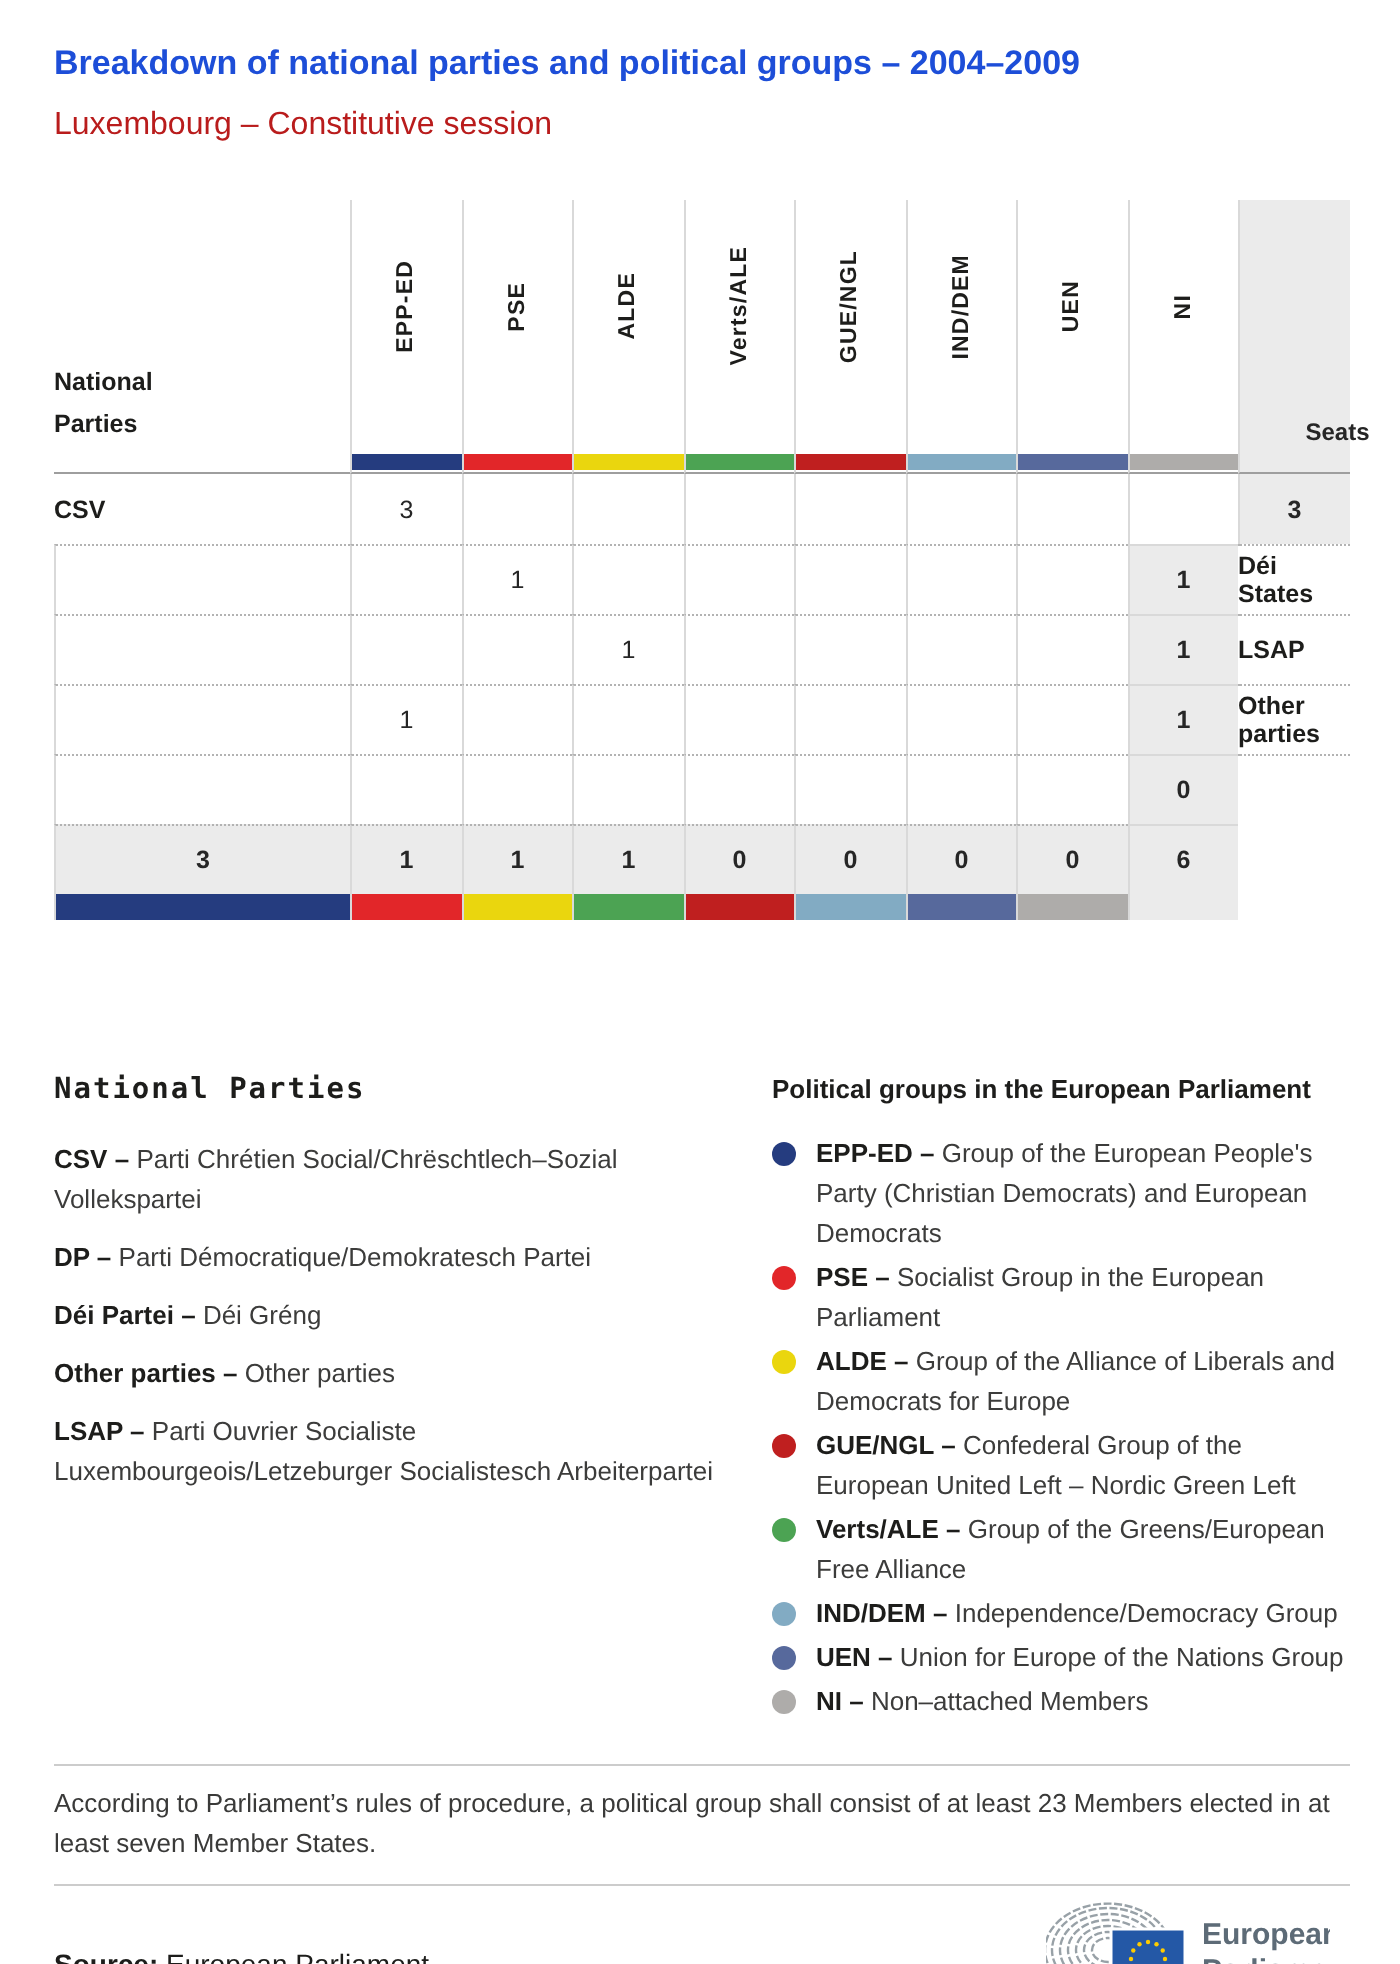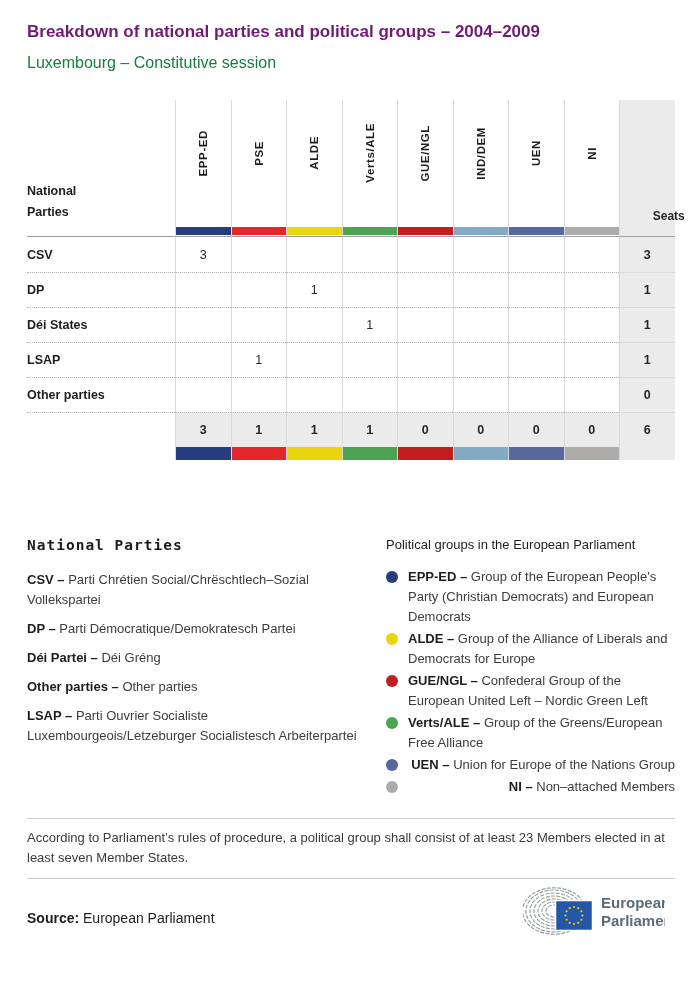--- a/index.html
+++ b/index.html
@@ -4,22 +4,22 @@
 <style>
   * { box-sizing: border-box; margin: 0; padding: 0; }
   html, body { background: #ffffff; }
   body {
     width: 700px; height: 982px; overflow: hidden;
     padding: 0 25px 0 27px;
     font-family: "Liberation Sans", sans-serif;
     color: #1d1d1b;
   }
   
-  .page-title { margin-top: 21px; font-size: 17px; line-height: 22px; font-weight: 700; color: #701a75; }
-  .page-subtitle { margin-top: 10px; font-size: 16px; line-height: 20px; font-weight: 400; color: #15803d; }
+  .page-title { margin-top: 21px; font-size: 17px; line-height: 22px; font-weight: 700; color: #1d4ed8; }
+  .page-subtitle { margin-top: 10px; font-size: 16px; line-height: 20px; font-weight: 400; color: #b91c1c; }
 
   
   #grid {
     display: grid;
     grid-template-columns: 148px repeat(8, 55.5px) 55.5px;
     grid-template-rows: 137px repeat(5, 35px) 35px 13px;
     width: 648px;
     margin-top: 27px;
   }
   .cell { font-size: 12.5px; color: #262626; }
@@ -40,24 +40,24 @@
 
   
   .legend { display: flex; margin-top: 77px; }
   .legend-left  { width: 359px; padding-right: 16px; }
   .legend-right { flex: 1; }
   .legend-left h3 {
     font-family: "DejaVu Sans Mono", monospace;
     font-size: 14.5px; font-weight: 700; letter-spacing: 1px;
     color: #1d1d1b; margin-bottom: 17px;
   }
-  .legend-right h3 { font-size: 13px; font-weight: 400; color: #1d1d1b; margin-bottom: 15px; }
+  .legend-right h3 { font-size: 13px; font-weight: 700; color: #1d1d1b; margin-bottom: 15px; }
   .def { font-size: 13px; line-height: 20px; color: #3c3c3b; margin-bottom: 9px; }
   .def b, .gitem b { color: #1d1d1b; font-weight: 700; }
-  .gitem { display: flex; margin-bottom: 2px; justify-content: space-between; }
+  .gitem { display: flex; margin-bottom: 2px; }
   .gdot { width: 12px; height: 12px; border-radius: 50%; flex: 0 0 12px; margin: 4px 10px 0 0; }
   .gitem p { font-size: 13px; line-height: 20px; color: #3c3c3b; }
 
   
   .rule { border-top: 1px solid #cccccc; }
   .rule-1 { margin-top: 19px; }
   .footnote { font-size: 13px; line-height: 20px; color: #3a3a39; margin: 9px 0 10px; }
   .footer-row { display: flex; justify-content: space-between; align-items: center; margin-top: 8px; }
   .source { font-size: 14px; color: #1d1d1b; margin-top: 14px; }
   .source b { font-weight: 700; }
@@ -109,21 +109,20 @@
     <div class="cell row-label">CSV</div>
     <div class="cell row-val col-line">3</div>
     <div class="cell row-val col-line"></div>
     <div class="cell row-val col-line"></div>
     <div class="cell row-val col-line"></div>
     <div class="cell row-val col-line"></div>
     <div class="cell row-val col-line"></div>
     <div class="cell row-val col-line"></div>
     <div class="cell row-val col-line"></div>
     <div class="cell row-seats col-line">3</div>
-    <div class="cell row-label dot">DP</div>
     <div class="cell row-val col-line dot"></div>
     <div class="cell row-val col-line dot"></div>
     <div class="cell row-val col-line dot">1</div>
     <div class="cell row-val col-line dot"></div>
     <div class="cell row-val col-line dot"></div>
     <div class="cell row-val col-line dot"></div>
     <div class="cell row-val col-line dot"></div>
     <div class="cell row-val col-line dot"></div>
     <div class="cell row-seats col-line seam">1</div>
     <div class="cell row-label dot">Déi States</div>
@@ -190,30 +189,38 @@
       </div>
   </div>
   <div class="legend-right">
     <h3>Political groups in the European Parliament</h3>
     <div id="rightItems">
         <div class="gitem">
           <i class="gdot" style="background: rgb(37, 60, 127);"></i>
           <p><b>EPP-ED –</b> Group of the European People's Party (Christian Democrats) and European Democrats</p>
         </div>
         <div class="gitem">
+          <i class="gdot" style="background: rgb(226, 38, 41);"></i>
+          <p><b>PSE –</b> Socialist Group in the European Parliament</p>
+        </div>
+        <div class="gitem">
           <i class="gdot" style="background: rgb(234, 214, 14);"></i>
           <p><b>ALDE –</b> Group of the Alliance of Liberals and Democrats for Europe</p>
         </div>
         <div class="gitem">
           <i class="gdot" style="background: rgb(191, 31, 31);"></i>
           <p><b>GUE/NGL –</b> Confederal Group of the European United Left – Nordic Green Left</p>
         </div>
         <div class="gitem">
           <i class="gdot" style="background: rgb(76, 163, 83);"></i>
           <p><b>Verts/ALE –</b> Group of the Greens/European Free Alliance</p>
+        </div>
+        <div class="gitem">
+          <i class="gdot" style="background: rgb(130, 171, 195);"></i>
+          <p><b>IND/DEM –</b> Independence/Democracy Group</p>
         </div>
         <div class="gitem">
           <i class="gdot" style="background: rgb(87, 105, 156);"></i>
           <p><b>UEN –</b> Union for Europe of the Nations Group</p>
         </div>
         <div class="gitem">
           <i class="gdot" style="background: rgb(174, 172, 170);"></i>
           <p><b>NI –</b> Non–attached Members</p>
         </div>
       </div>

